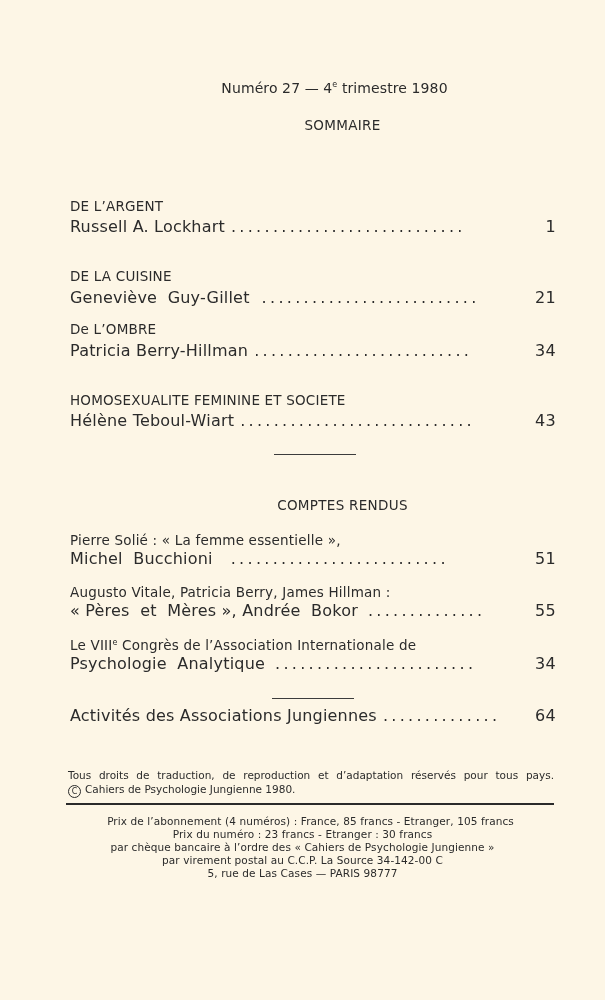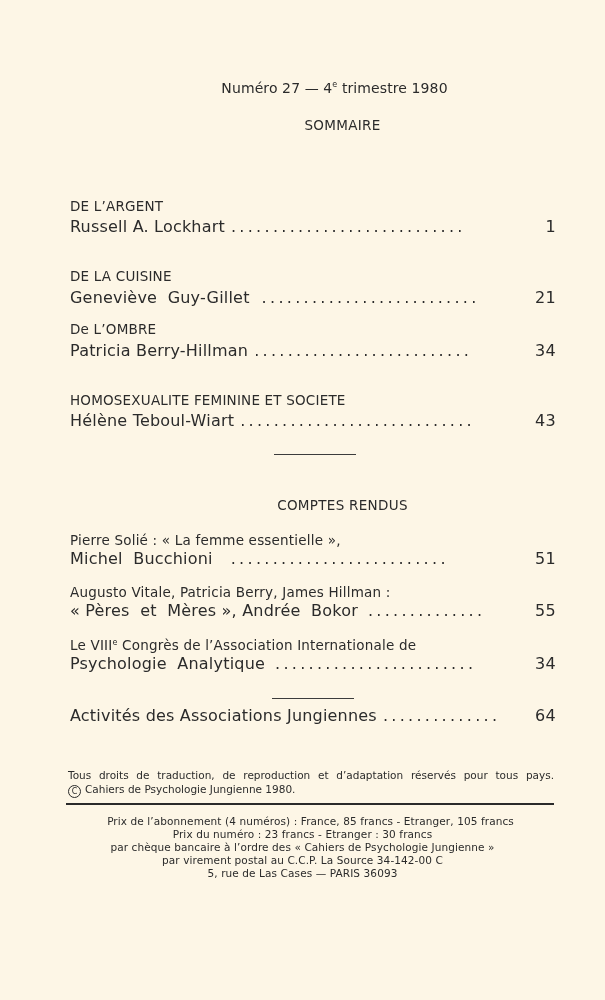--- a/index.html
+++ b/index.html
@@ -180,14 +180,14 @@
   </div>
 </div>
 
 <div class="abs rule-long" style="top:803px;"></div>
 
 <div class="abs center price" style="top:815px;">
   <div style="padding-left:16px;">Prix de l’abonnement (4 numéros) : France, 85 francs - Etranger, 105 francs</div>
   <div>Prix du numéro : 23 francs - Etranger : 30 francs</div>
   <div>par chèque bancaire à l’ordre des « Cahiers de Psychologie Jungienne »</div>
   <div>par virement postal au C.C.P. La Source 34-142-00 C</div>
-  <div>5, rue de Las Cases — PARIS 36093</div>
+  <div>5, rue de Las Cases — PARIS 98777</div>
 </div>
 
 </body></html>

